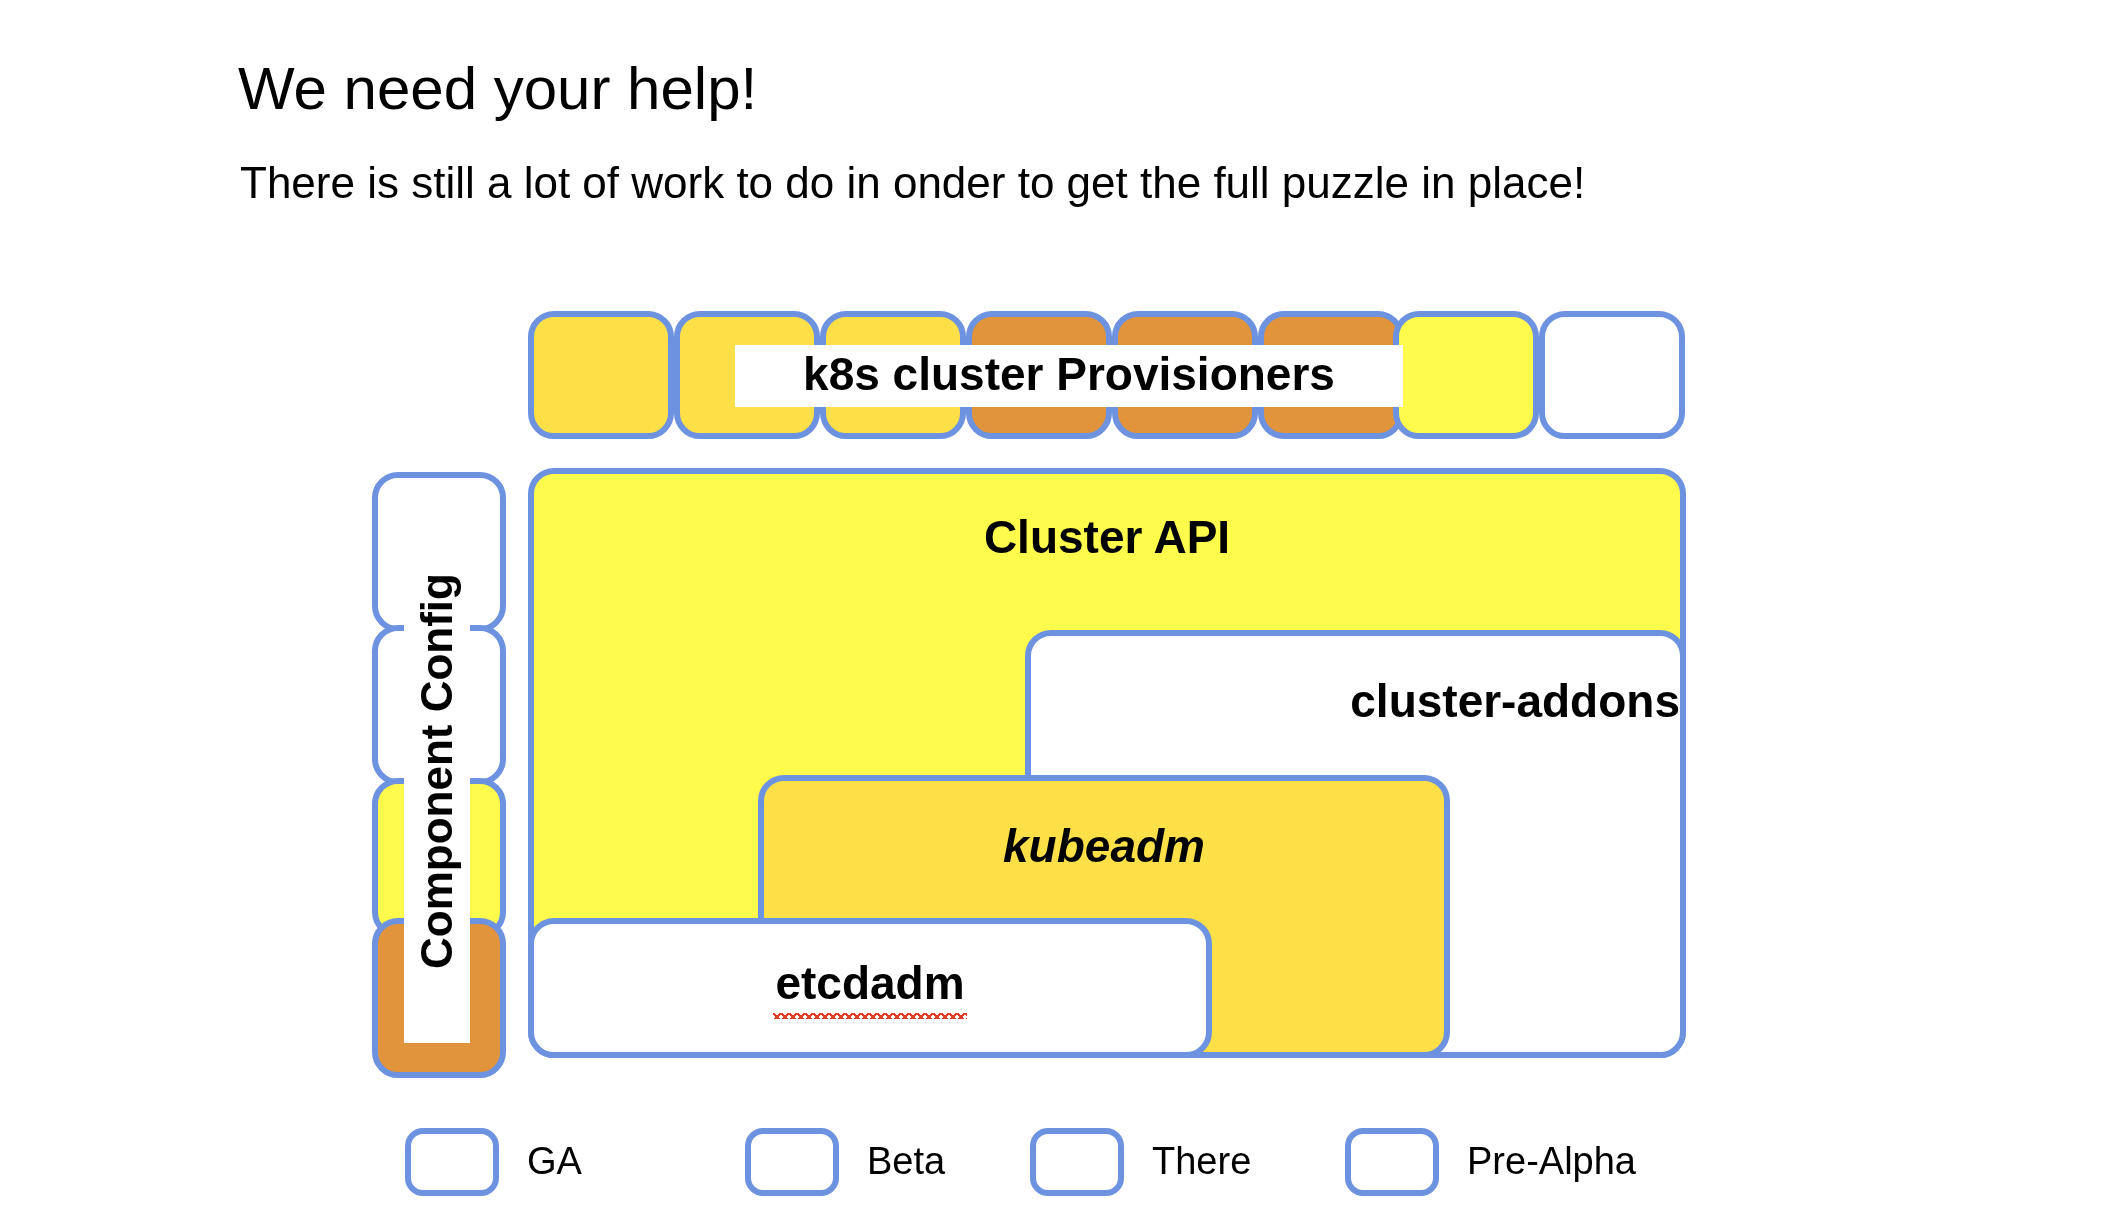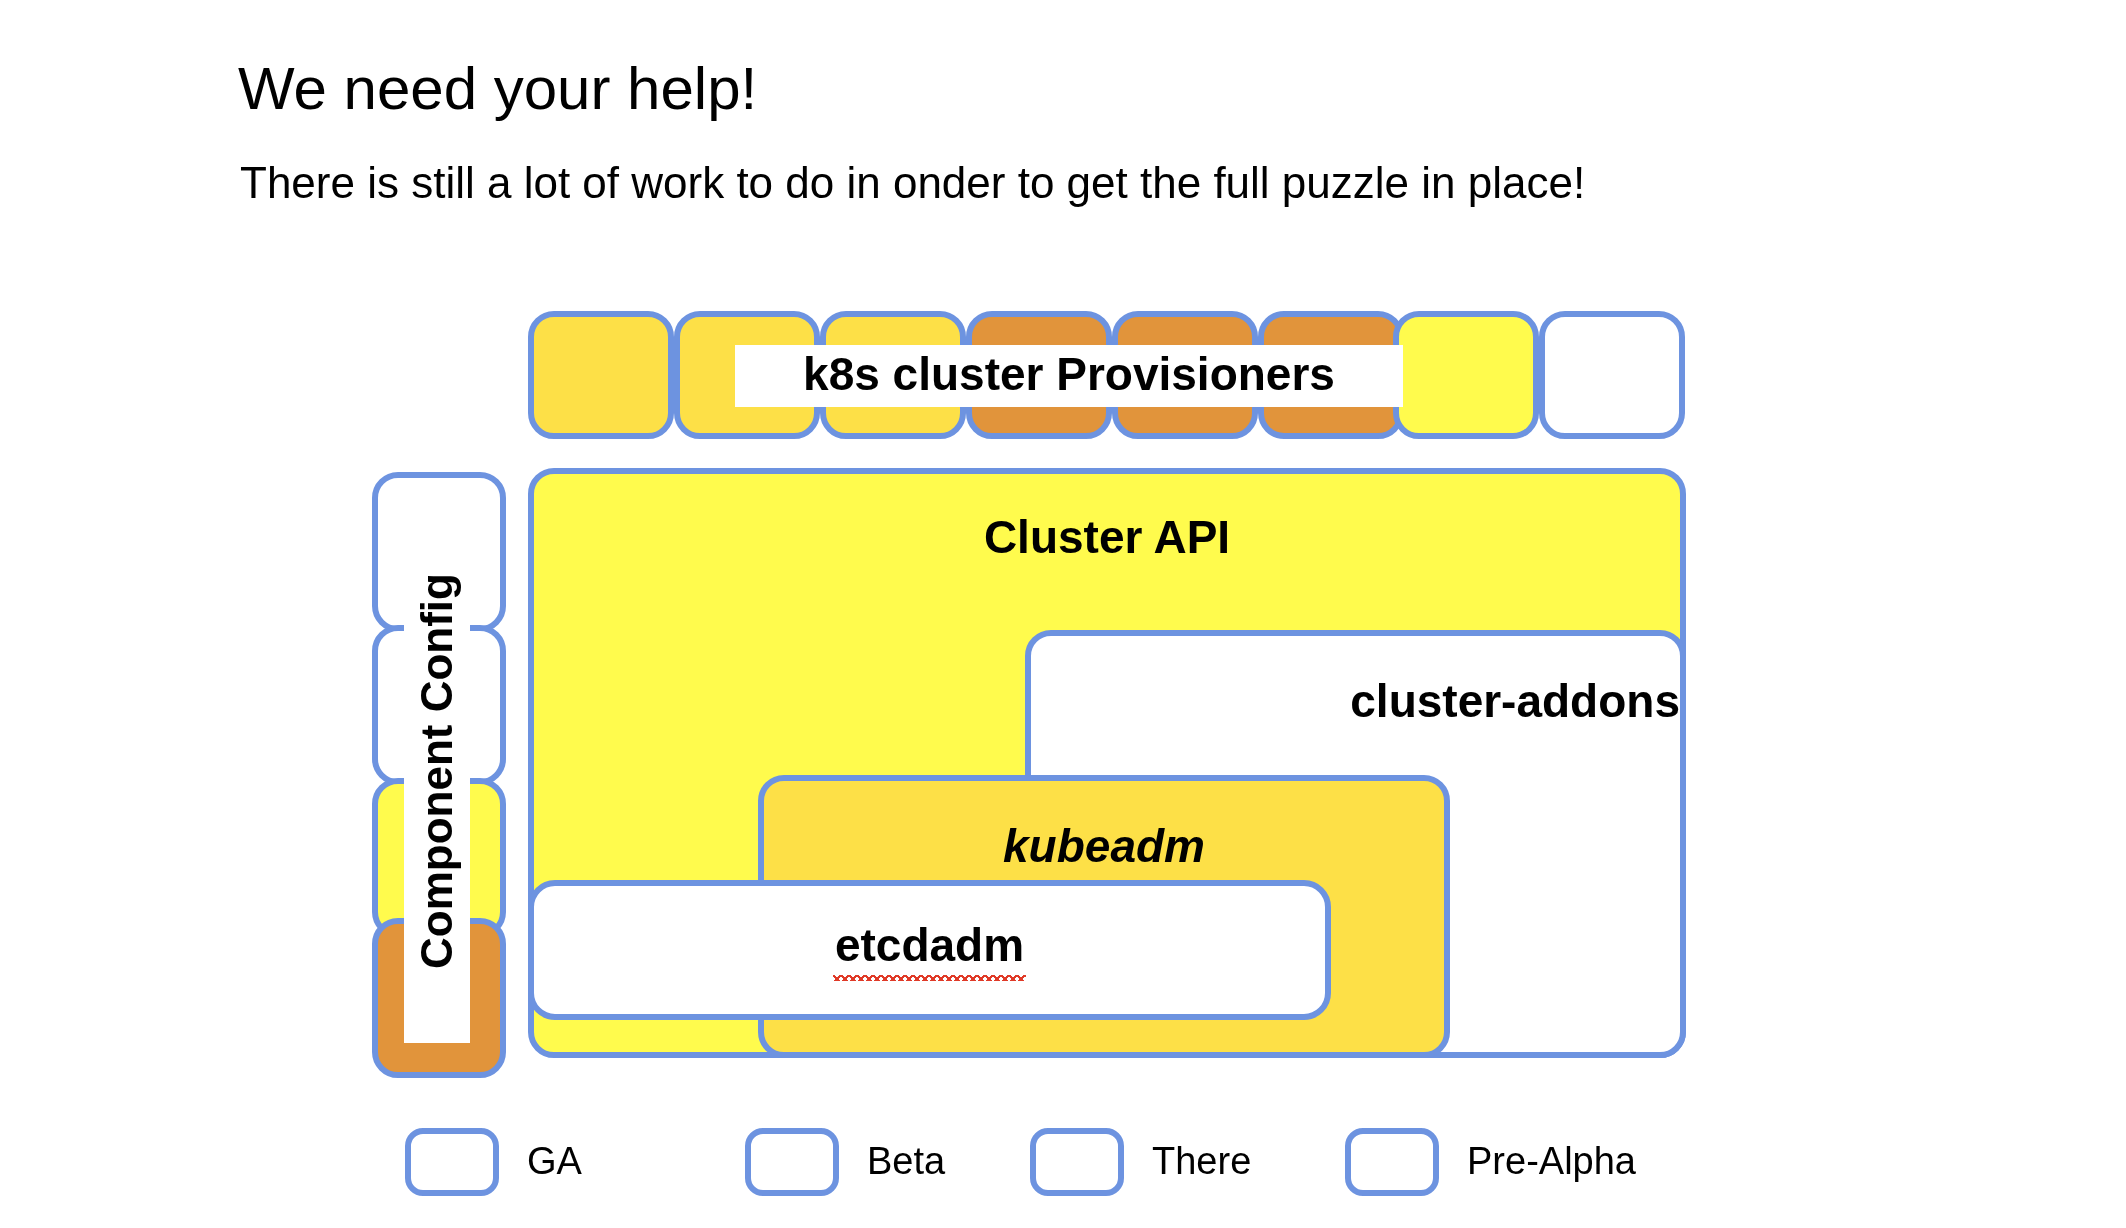--- a/index.html
+++ b/index.html
@@ -130,23 +130,22 @@
   }
   #cluster-addons .box-label { top: 38px; font-size: 46px; text-align: right; }
 
   #kubeadm {
     left: 758px; top: 775px; width: 692px; height: 283px;
     z-index: 3;
   }
   #kubeadm .box-label { top: 38px; font-size: 46px; }
 
   #etcdadm {
-    left: 528px; top: 880px; width: 803px; height: 140px;
+    left: 528px; top: 918px; width: 684px; height: 140px;
     z-index: 4;
-    border-radius: 27px;
   }
   #etcdadm .box-label { top: 32px; font-size: 46px; }
 
   .spell-underline {
     position: relative;
     display: inline-block;
   }
   .spell-underline::after {
     content: "";
     position: absolute;

